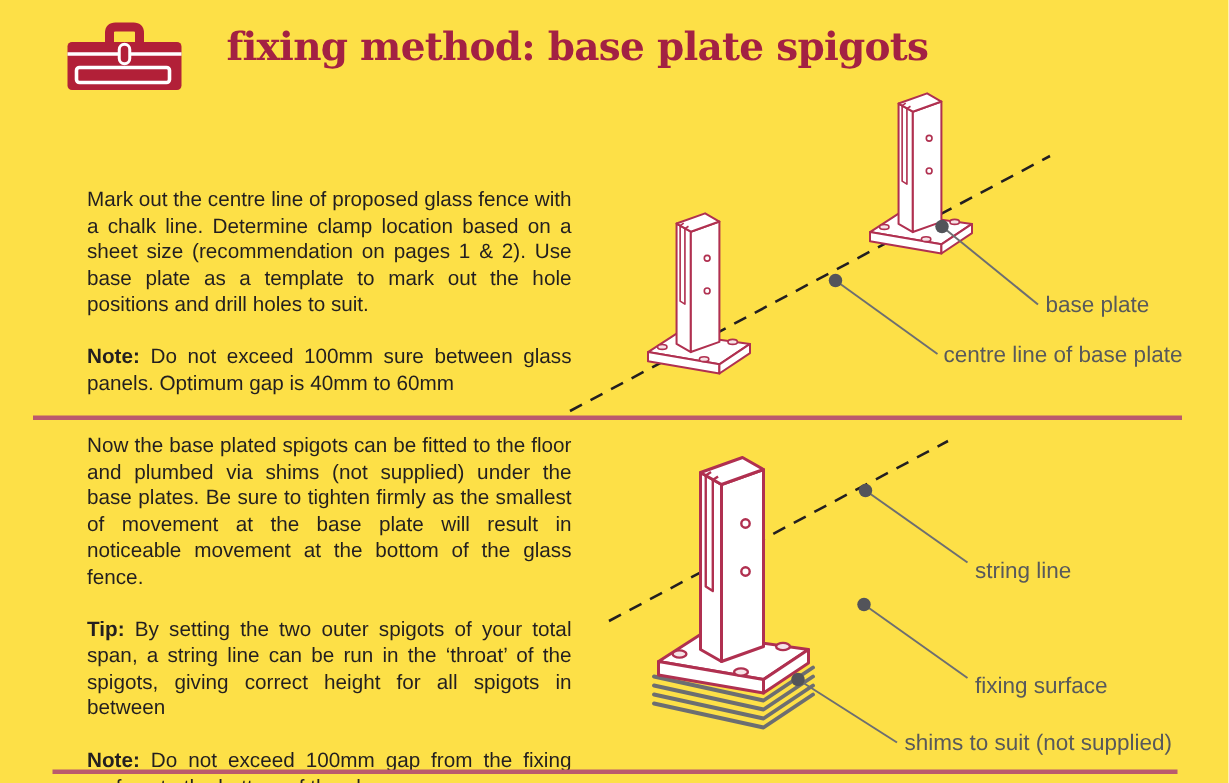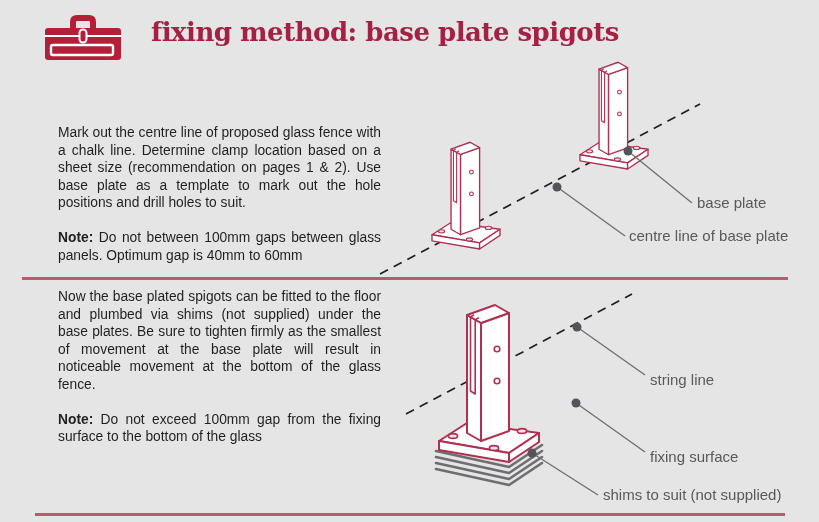--- a/index.html
+++ b/index.html
@@ -1,17 +1,17 @@
 <!DOCTYPE html>
 <html><head>
 <meta charset="utf-8">
 <style>
   html,body{margin:0;padding:0;background:#fff;}
   .page{
-    position:relative;width:819px;height:522px;background:#e5e5e5;overflow:hidden;
+    position:relative;width:819px;height:522px;background:#fde047;overflow:hidden;
     font-family:"Liberation Sans",sans-serif;color:#231f20;
   }
   .abs{position:absolute;}
   
   .title{
     font-family:"DejaVu Serif","Liberation Serif",serif;
     font-weight:bold;font-size:26px;letter-spacing:-0.5px;
     color:#a32143;white-space:nowrap;
   }
   
@@ -67,39 +67,40 @@
     <rect x="1" y="19" width="76" height="32" rx="3" fill="#b22038"></rect>
     <line x1="1" y1="27" x2="77" y2="27" stroke="#ffffff" stroke-width="2.2"></line>
     <rect x="35.5" y="20.5" width="7" height="13" rx="3.5" fill="#b22038" stroke="#ffffff" stroke-width="2"></rect>
     <rect x="7" y="36" width="62" height="10" rx="2" fill="none" stroke="#ffffff" stroke-width="2.4"></rect>
   </svg>
 
   <div class="abs title" style="left:151px;top:17px">fixing method: base plate spigots</div>
 
   <div class="abs coltext" style="left:42px;top:124px">
     <p><span>Mark out the centre line of proposed glass fence with a chalk line. Determine clamp location based on a sheet size (recommendation on pages 1 &amp; 2). Use base plate as a template to mark out the hole positions and drill holes to suit.</span></p>
-    <p><b>Note:</b><span> Do not between 100mm gaps between glass panels. Optimum gap is 40mm to 60mm</span></p>
+    <p><b>Note:</b><span> Do not exceed 100mm sure between glass panels. Optimum gap is 40mm to 60mm</span></p>
   </div>
 
   <svg class="abs" style="left:370px;top:60px" width="449" height="215" viewBox="0 0 449 215">
     <line class="dash" x1="10" y1="214" x2="330" y2="44"></line>
     <use href="#spigot" transform="translate(96,172) scale(0.68)"></use>
     <use href="#spigot" transform="translate(244,92) scale(0.68)"></use>
     <line class="leader" x1="258" y1="91" x2="322" y2="143"></line>
     <circle class="dot" cx="258" cy="91" r="4.5"></circle>
     <text class="dlabel" x="327" y="148">base plate</text>
     <line class="leader" x1="187" y1="127" x2="255" y2="176"></line>
     <circle class="dot" cx="187" cy="127" r="4.5"></circle>
     <text class="dlabel" x="259" y="181">centre line of base plate</text>
   </svg>
 
   <div class="abs divider" style="left:22px;top:277px;width:766px"></div>
 
   <div class="abs coltext" style="left:42px;top:288px">
     <p><span>Now the base plated spigots can be fitted to the floor and plumbed via shims (not supplied) under the base plates. Be sure to tighten firmly as the smallest of movement at the base plate will result in noticeable movement at the bottom of the glass fence.</span></p>
+    <p><b>Tip:</b><span> By setting the two outer spigots of your total span, a string line can be run in the ‘throat’ of the spigots, giving correct height for all spigots in between</span></p>
     <p><b>Note:</b><span> Do not exceed 100mm gap from the fixing surface to the bottom of the glass</span></p>
   </div>
 
   <svg class="abs" style="left:370px;top:287px" width="449" height="230" viewBox="0 0 449 230">
     <line class="dash" x1="36" y1="127" x2="262" y2="7"></line>
     <g transform="translate(119,150)">
       <path class="shim" d="M -53,14 L 20,30 L 53,8"></path>
       <path class="shim" d="M -53,20 L 20,36 L 53,14"></path>
       <path class="shim" d="M -53,26 L 20,42 L 53,20"></path>
       <path class="shim" d="M -53,32 L 20,48 L 53,26"></path>

